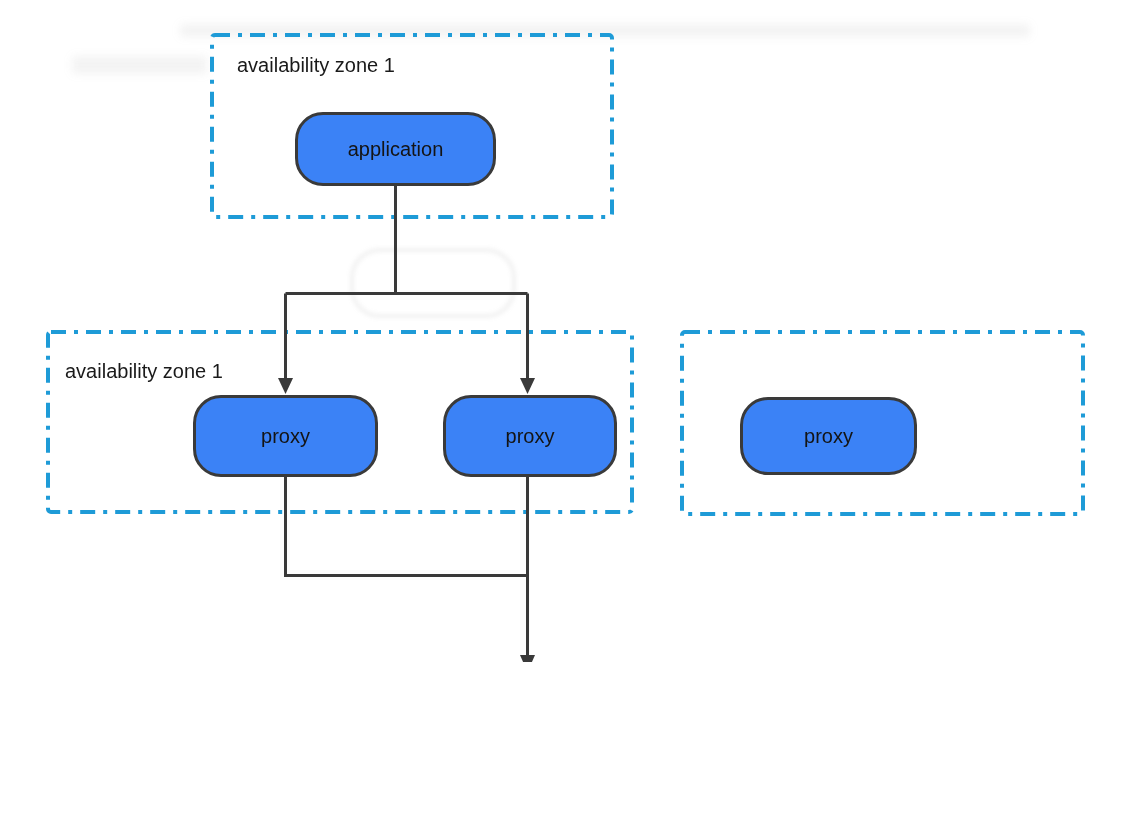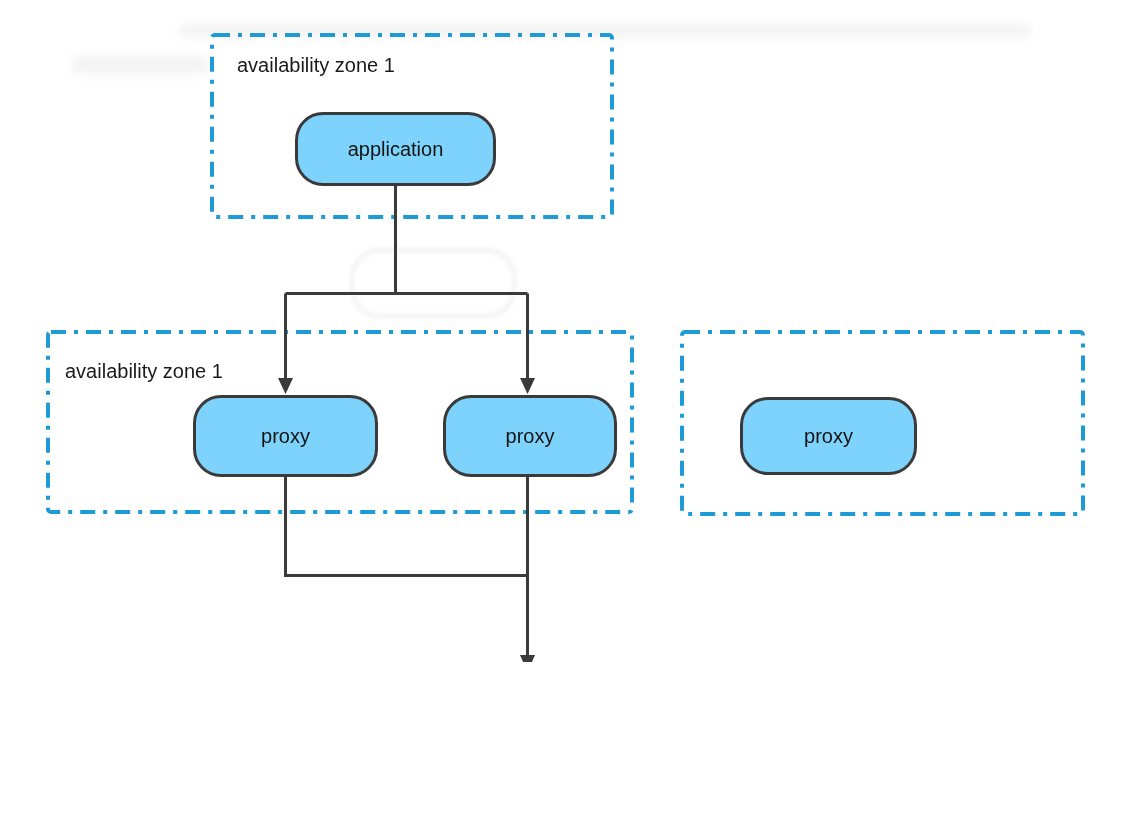--- a/index.html
+++ b/index.html
@@ -25,21 +25,21 @@
   .zone-label {
     position: absolute;
     font-size: 20px;
     line-height: 24px;
     color: #1a1a1a;
     white-space: nowrap;
   }
   .node {
     position: absolute;
     box-sizing: border-box;
-    background: #7dd3fc;
+    background: #3b82f6;
     border: 3px solid #3a3a3a;
     border-radius: 28px;
     display: flex;
     align-items: center;
     justify-content: center;
     font-size: 20px;
     color: #141414;
   }
   .node.database {
     border-radius: 40px;

